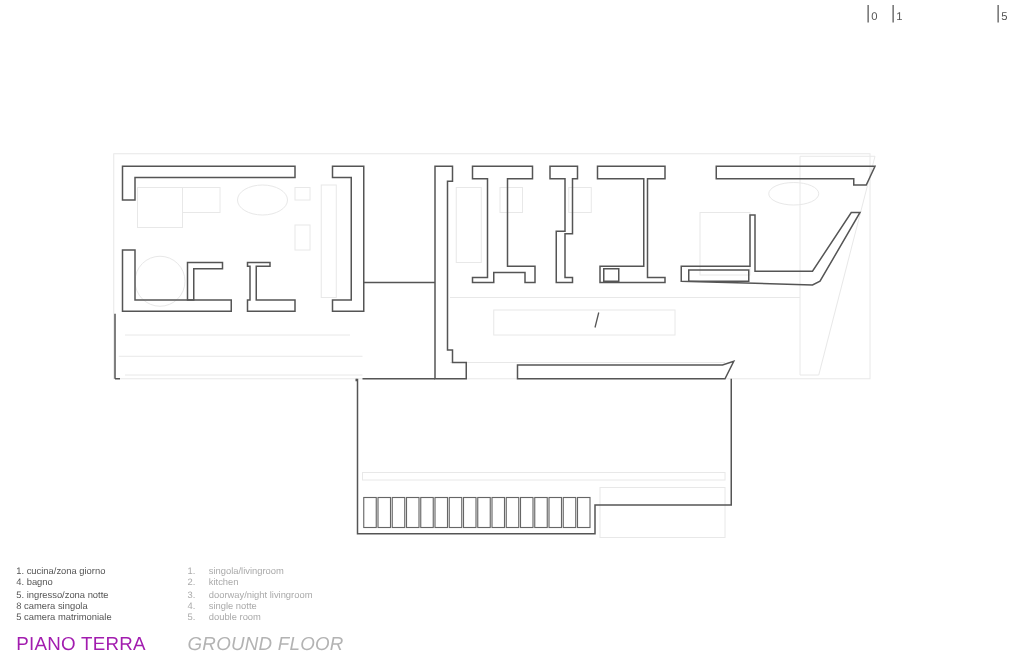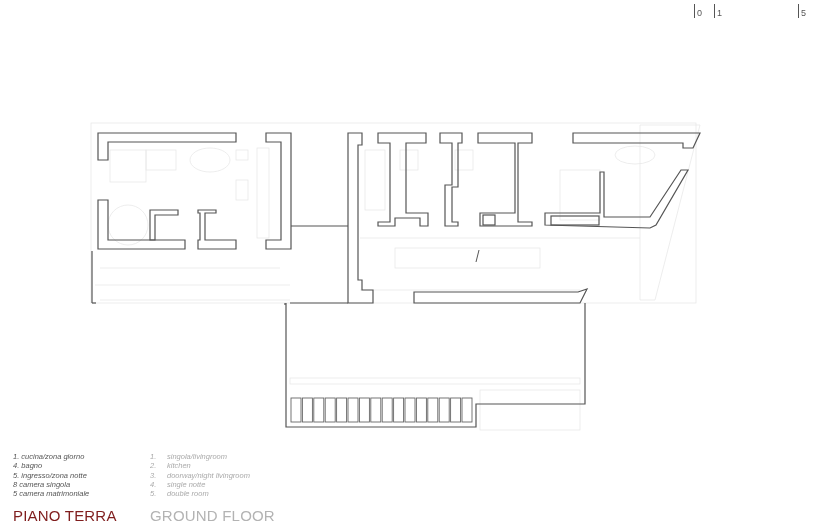--- a/index.html
+++ b/index.html
@@ -4,25 +4,25 @@
 <style>
   html, body { margin: 0; padding: 0; background: #ffffff; }
   body { width: 818px; height: 529px; position: relative; overflow: hidden; font-family: "Liberation Sans", sans-serif; }
   .plan { position: absolute; left: 0; top: 0; width: 818px; height: 529px; }
   .scale { position: absolute; top: 4px; font-size: 10px; color: #555; }
   .scale .tick { position: absolute; top: 0; width: 1px; height: 14px; background: #555; }
   .scale .lbl { position: absolute; top: 4px; font-size: 9px; color: #555; }
   .legend { position: absolute; font-size: 7.5px; line-height: 9.3px; }
   .legend.it { left: 13px; top: 452px; color: #555; }
   .legend.en { left: 150px; top: 452px; color: #aaa; }
-  .legend .row { white-space: nowrap; font-style: italic; }
+  .legend .row { white-space: nowrap; }
   .legend.en .num { display: inline-block; width: 17px; }
   .title { position: absolute; top: 507px; font-size: 15px; letter-spacing: 0.2px; }
-  .title.it { left: 13px; color: #7f1d1d; text-align: center; }
-  .title.en { left: 150px; color: #b3b3b3; }
+  .title.it { left: 13px; color: #a21caf; text-align: center; }
+  .title.en { left: 150px; color: #b3b3b3; font-style: italic; }
 </style>
 </head>
 <body>
 
 <svg class="plan" viewBox="0 0 818 529" xmlns="http://www.w3.org/2000/svg">
   <g fill="none" stroke="#e8e8e8" stroke-width="0.8">
     <rect x="91" y="123" width="605" height="180"></rect>
     <rect x="110" y="150" width="36" height="32"></rect>
     <rect x="146" y="150" width="30" height="20"></rect>
     <ellipse cx="210" cy="160" rx="20" ry="12"></ellipse>

